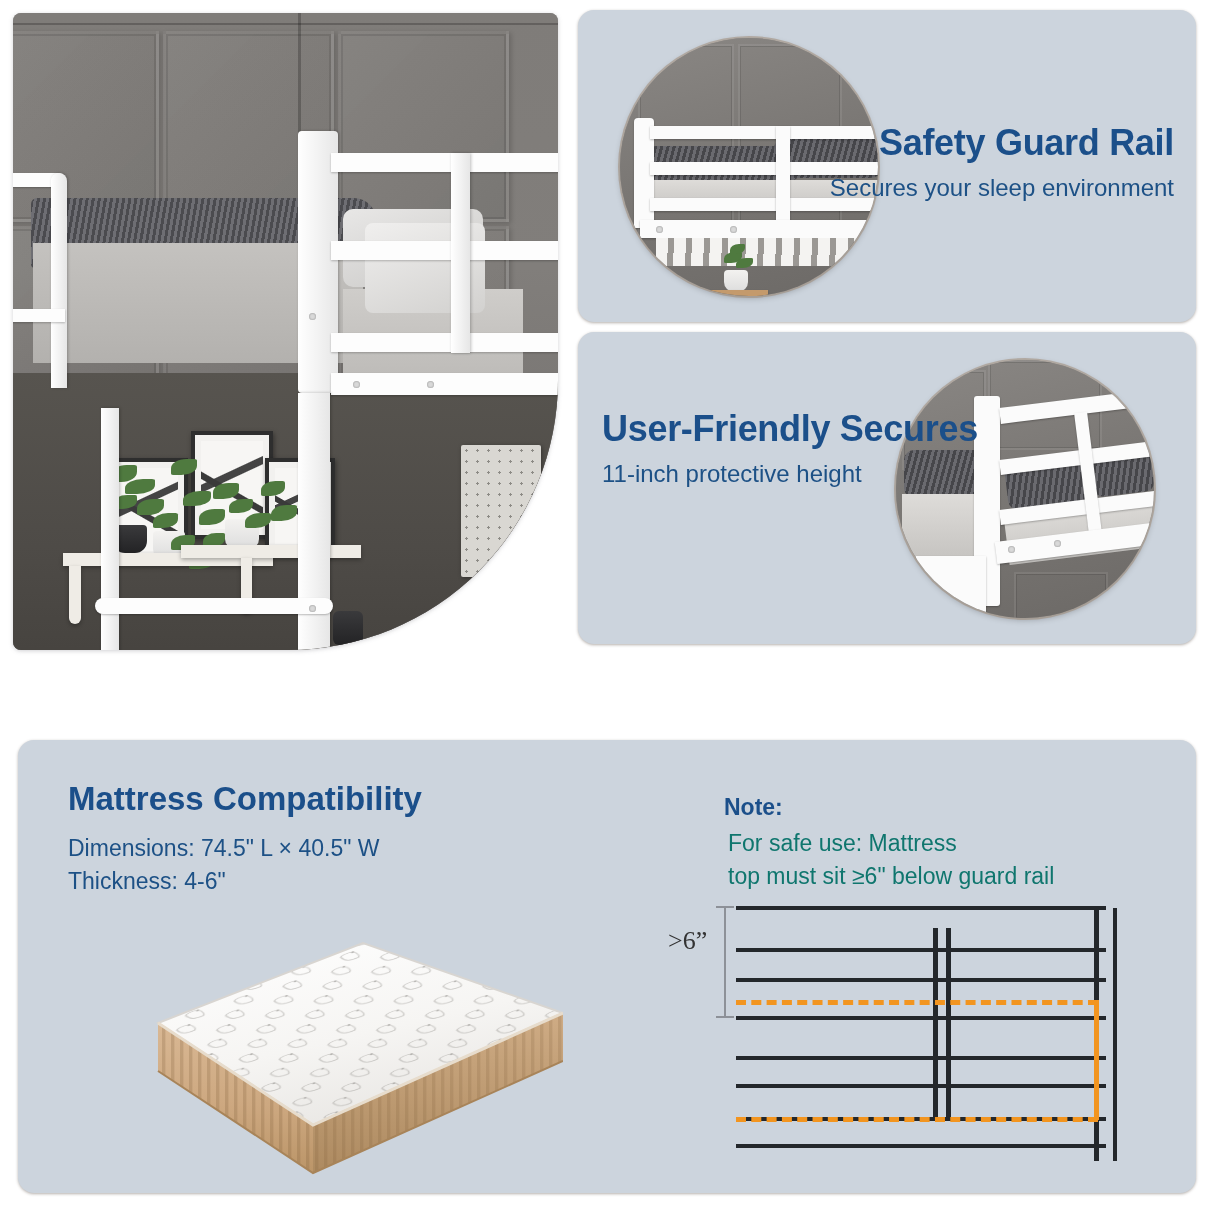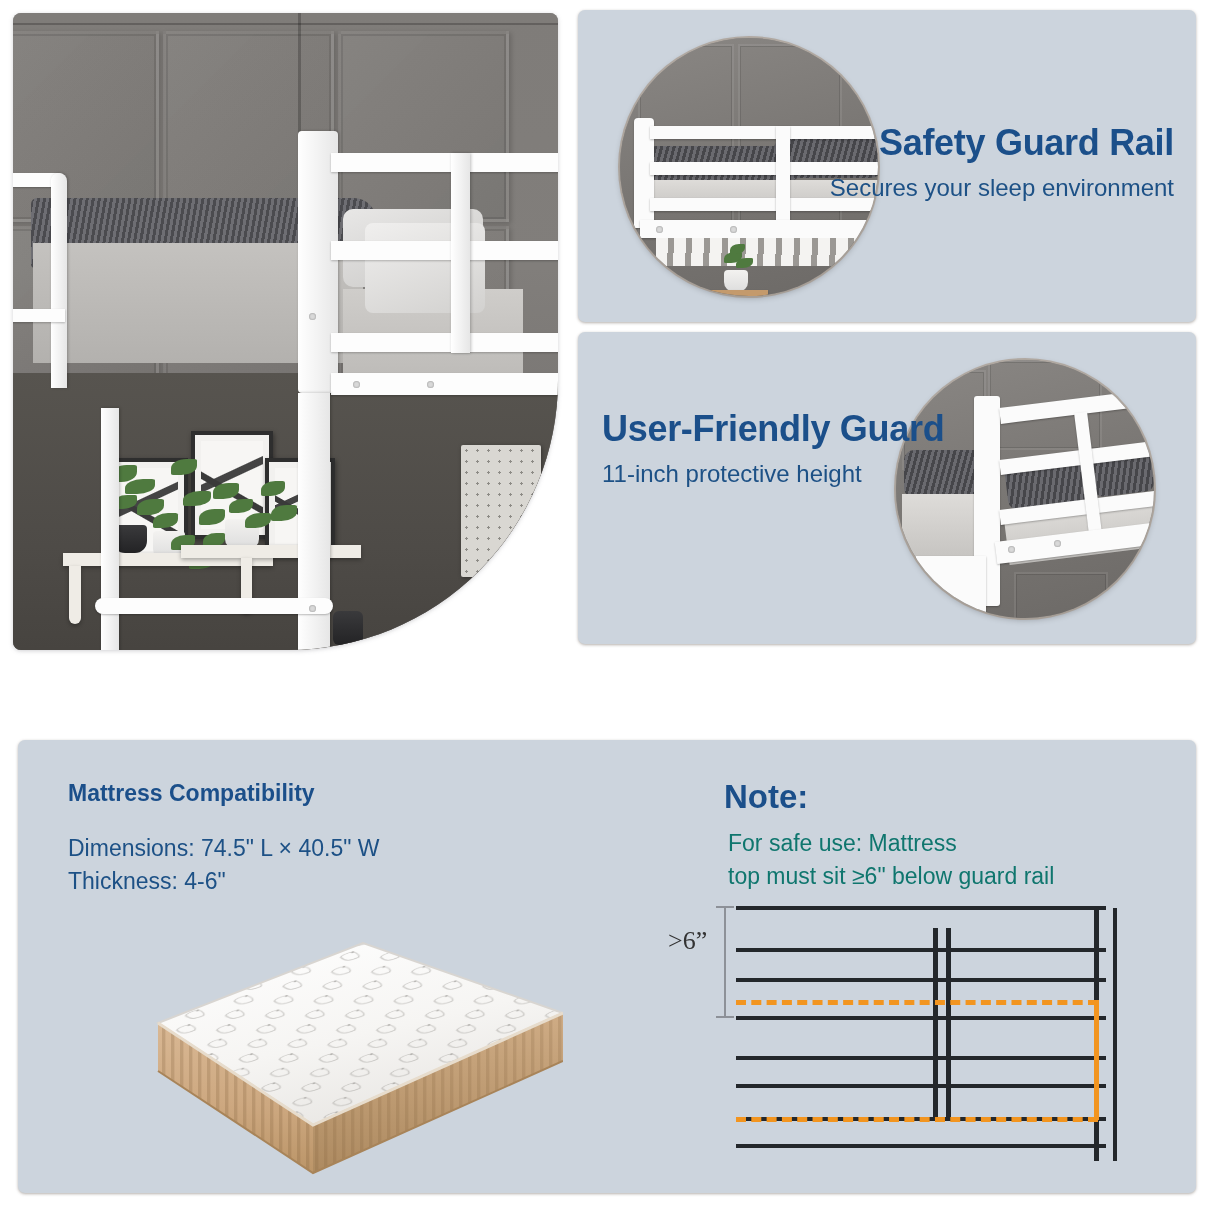--- a/index.html
+++ b/index.html
@@ -9,21 +9,21 @@
     font-family:"Liberation Sans", sans-serif;
     overflow:hidden;
     position:relative;
   }
   .stage{position:absolute;inset:0;}
 
   
   .panel{
     position:absolute;
     background:#ccd4dd;
-    border-radius:7px;
+    border-radius:16px;
     box-shadow:0 1px 3px rgba(90,80,70,.45);
     overflow:hidden;
   }
 
   
   .hero{
     position:absolute;left:13px;top:13px;width:545px;height:637px;
     border-radius:8px 8px 270px 8px;
     overflow:hidden;
     box-shadow:0 1px 4px rgba(120,120,130,.35);
@@ -100,26 +100,26 @@
   .ta-right{text-align:right;}
 
   
   .ta{right:22px;top:112px;}
   
   .tb{left:24px;top:76px;}
 
   
   .panel-c{left:18px;top:740px;width:1178px;height:453px;}
 
-  .mc-title{position:absolute;left:50px;top:40px;color:#1b4f8a;font-weight:bold;font-size:23px;white-space:nowrap;}
+  .mc-title{position:absolute;left:50px;top:40px;color:#1b4f8a;font-weight:bold;font-size:33px;white-space:nowrap;}
   .mc-line{position:absolute;left:50px;color:#1d5186;font-size:23px;white-space:nowrap;}
   .mc-l1{top:95px;}
   .mc-l2{top:128px;}
 
-  .note-title{position:absolute;left:706px;top:38px;color:#1b4f8a;font-weight:bold;font-size:33px;white-space:nowrap;}
+  .note-title{position:absolute;left:706px;top:54px;color:#1b4f8a;font-weight:bold;font-size:23px;white-space:nowrap;}
   .note-line{position:absolute;left:710px;color:#0f766e;font-size:23px;white-space:nowrap;}
   .note-l1{top:90px;}
   .note-l2{top:123px;}
 
   
   .mattress{position:absolute;left:45px;top:195px;width:500px;height:250px;}
 
   
   .diagram{position:absolute;left:640px;top:148px;width:520px;height:300px;}
   .dim-label{position:absolute;left:10px;top:38px;color:#333;font-size:26px;font-family:"Liberation Serif",serif;}
@@ -257,21 +257,21 @@
       <div class="mini-white" style="left:104px;top:100px;width:160px;height:15px;transform:rotate(-7deg);transform-origin:left center;"></div>
       <div class="mini-white" style="left:104px;top:150px;width:160px;height:15px;transform:rotate(-7deg);transform-origin:left center;"></div>
       <div class="mini-white" style="left:186px;top:52px;width:13px;height:130px;transform:rotate(-7deg);"></div>
       <div class="mini-white" style="left:100px;top:182px;width:168px;height:22px;transform:rotate(-7deg);transform-origin:left center;"></div>
       <div class="screw" style="left:112px;top:186px;"></div>
       <div class="screw" style="left:158px;top:180px;"></div>
       <div class="mini-white" style="left:20px;top:196px;width:70px;height:60px;"></div>
       <div class="mini-mould" style="left:118px;top:212px;width:90px;height:46px;"></div>
     </div>
     <div class="feat-text tb">
-      <div class="feat-title">User-Friendly Guard</div>
+      <div class="feat-title">User-Friendly Secures</div>
       <div class="feat-sub">11-inch protective height</div>
     </div>
   </div>
 
   <div class="panel panel-c">
 
     <div class="mc-title">Mattress Compatibility</div>
     <div class="mc-line mc-l1">Dimensions: 74.5" L × 40.5" W</div>
     <div class="mc-line mc-l2">Thickness: 4-6"</div>
 

